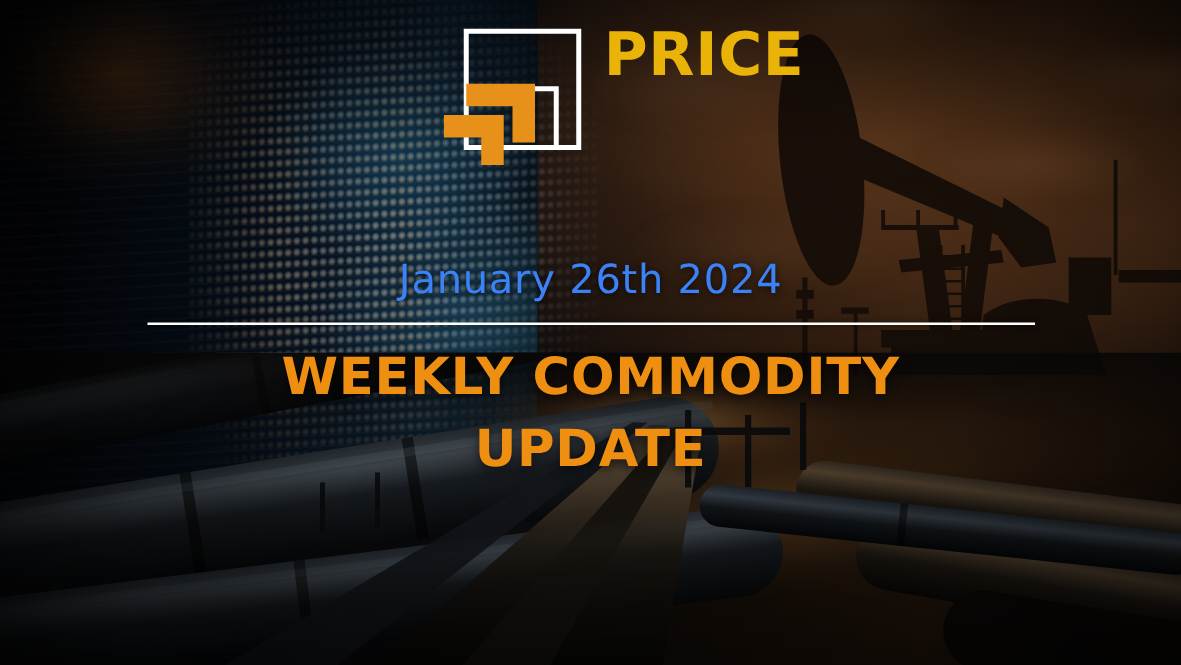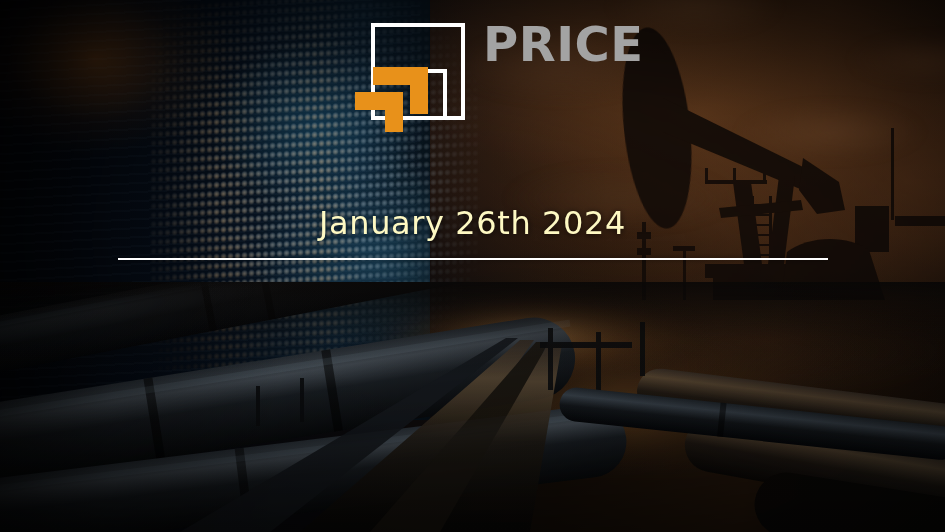--- a/index.html
+++ b/index.html
@@ -163,21 +163,21 @@
     display: flex;
     flex-direction: column;
     margin-top: 7px;
     line-height: 0.98;
   }
   .logo-price {
     font-family: "DejaVu Sans", sans-serif;
     font-weight: 700;
     font-size: 48px;
     letter-spacing: 0.5px;
-    color: #a3a3a3;
+    color: #eab308;
     white-space: nowrap;
   }
   .logo-pedia {
     font-family: "DejaVu Sans", sans-serif;
     font-weight: 400;
     font-size: 48px;
     letter-spacing: 1.2px;
     color: #f2f2f2;
     margin-top: 2px;
     white-space: nowrap;
@@ -186,21 +186,21 @@
   
   .date-line {
     position: absolute;
     left: 0; right: 0;
     top: 204px;
     text-align: center;
     font-family: "DejaVu Sans", sans-serif;
     font-weight: 400;
     font-size: 32px;
     letter-spacing: 0.6px;
-    color: #fef9c3;
+    color: #3b82f6;
     text-shadow: 0 1px 6px rgba(0,0,0,0.70);
   }
 
   
   .divider {
     position: absolute;
     left: 118px;
     top: 258px;
     width: 710px;
     height: 2px;
@@ -392,15 +392,19 @@
 
       <div class="logo-wordmark">
         <span class="logo-price">PRICE</span>
       </div>
     </div>
 
     <div class="date-line">January 26th 2024</div>
 
     <div class="divider"></div>
 
+    <div class="headline">
+      <span class="headline-line">WEEKLY COMMODITY</span>
+      <span class="headline-line">UPDATE</span>
+    </div>
 
   </div>
 </div>
 
 </body></html>

